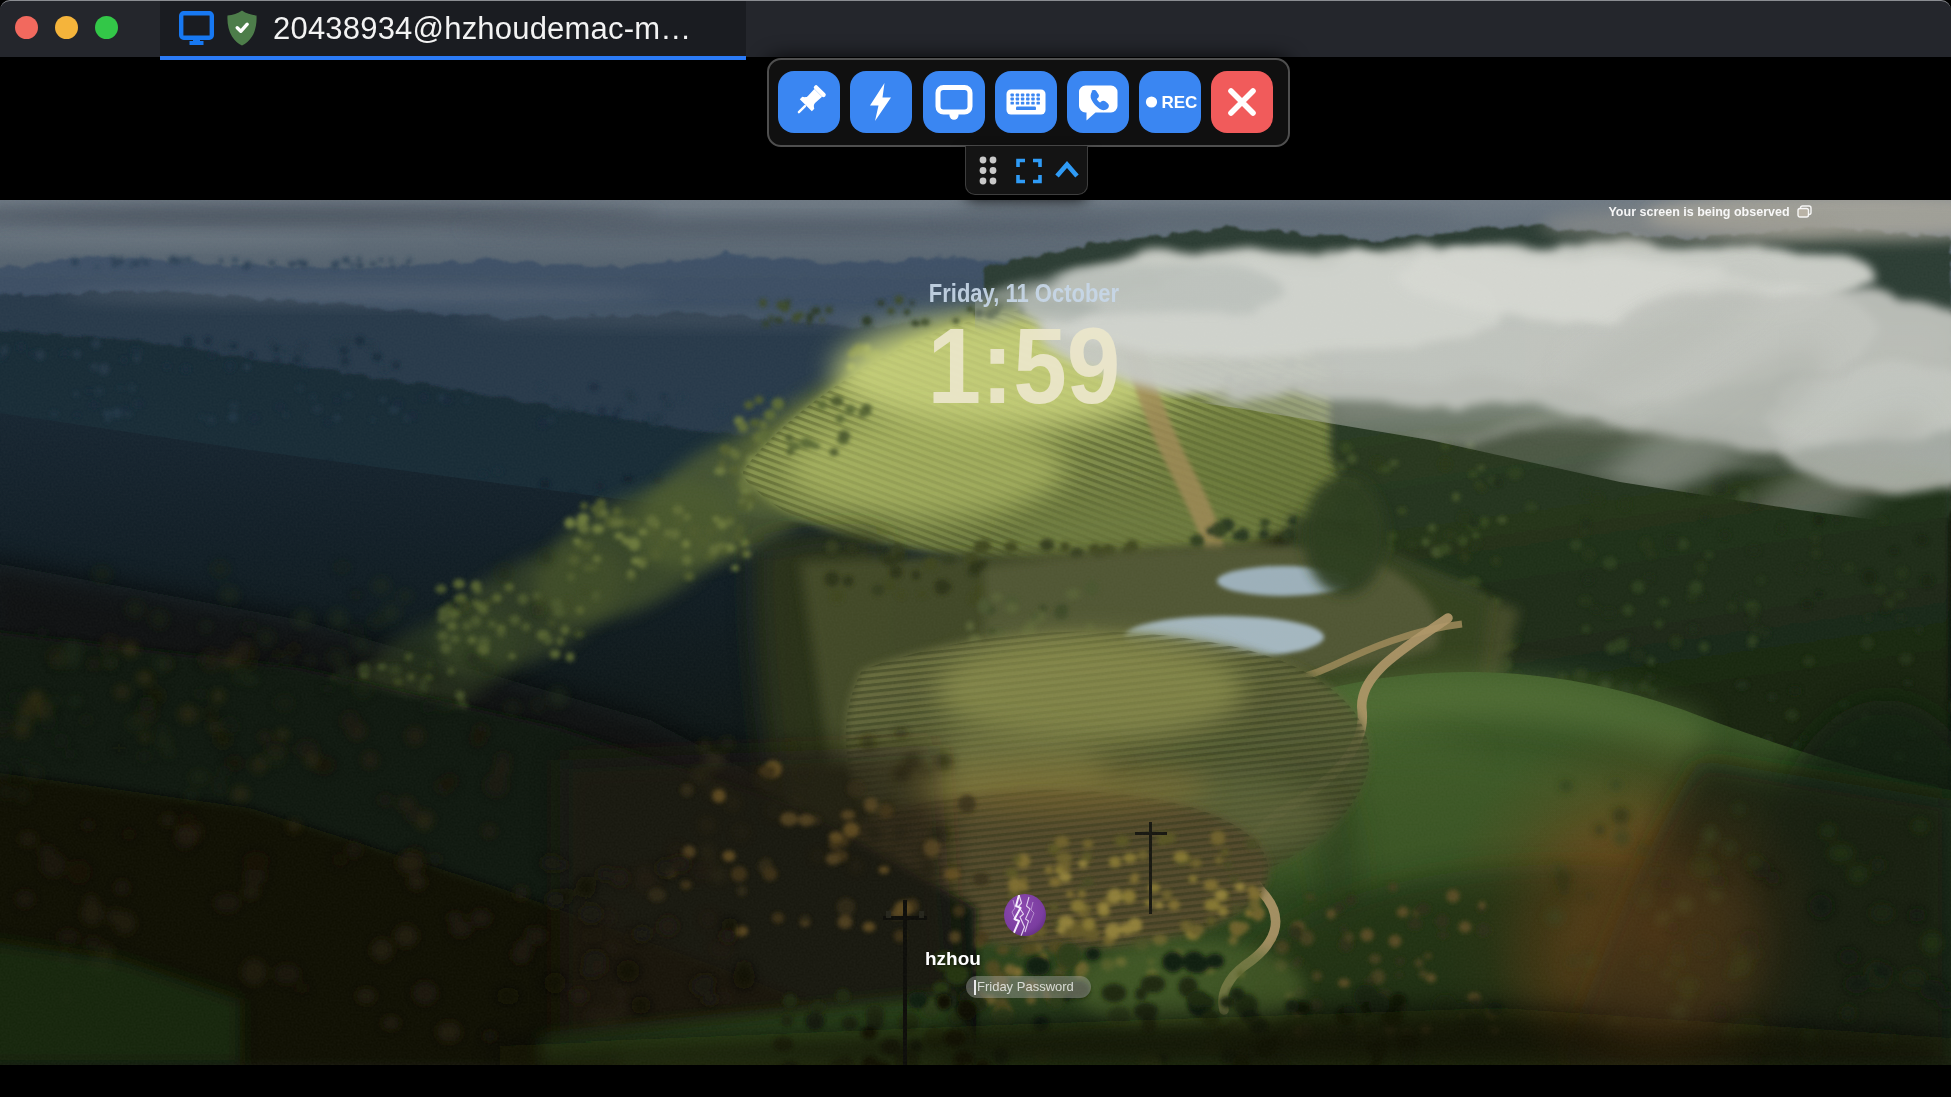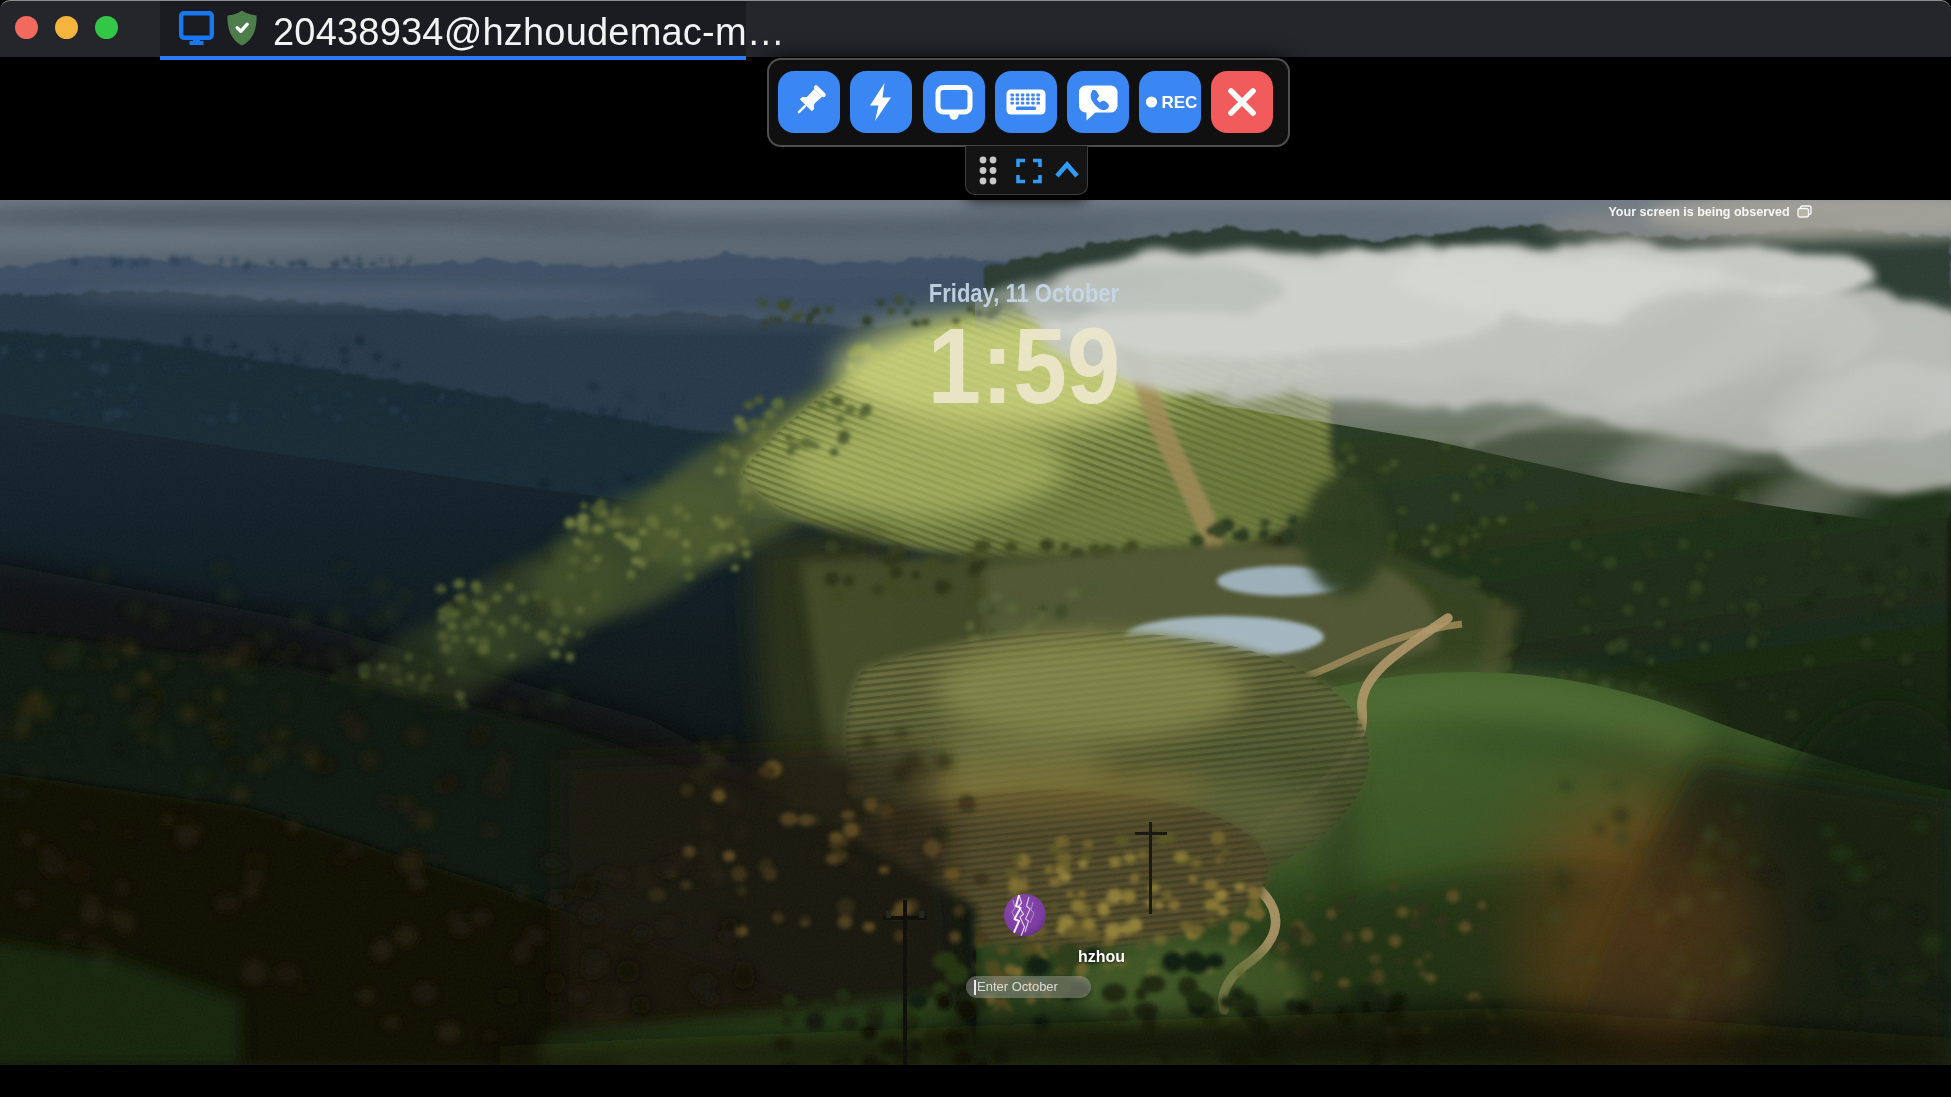--- a/index.html
+++ b/index.html
@@ -12,21 +12,21 @@
 <div class="abs" style="left:95px;top:16px;width:23px;height:23px;border-radius:50%;background:#33c748"></div>
 <svg width="35" height="35" viewBox="0 0 35 35" style="position:absolute;left:179px;top:11px">
     <rect x="2.2" y="2.2" width="30.6" height="24.6" rx="2.5" fill="none" stroke="#1778f2" stroke-width="4.4"></rect>
     <rect x="14" y="27" width="7" height="5" fill="#1778f2"></rect>
     <rect x="10.5" y="30" width="14" height="4" fill="#1778f2"></rect>
   </svg>
 <svg width="36" height="38" viewBox="0 0 36 38" style="position:absolute;left:224px;top:9px">
     <path d="M18 1.5 C14 4.5 8.5 6 3.5 6.5 C3 14 4.5 22 8 27.5 C10.8 31.8 14.2 34.8 18 36.5 C21.8 34.8 25.2 31.8 28 27.5 C31.5 22 33 14 32.5 6.5 C27.5 6 22 4.5 18 1.5 Z" fill="#4d7d4a"></path>
     <path d="M13.2 18.8 L16.8 22.3 L23.2 15.2" stroke="#fff" stroke-width="3.4" fill="none" stroke-linecap="round" stroke-linejoin="round"></path>
   </svg>
-<div class="abs" style="left:273px;top:11px;font-size:38px;color:#f3f3f3;letter-spacing:0.2px">20438934@hzhoudemac-m…</div>
+<div class="abs" style="left:273px;top:11px;font-size:31px;color:#f3f3f3;letter-spacing:0.2px">20438934@hzhoudemac-m…</div>
 
 <svg width="1951" height="865" viewBox="0 0 1951 865" style="position:absolute;left:0;top:200px;display:block">
     <defs>
 <filter id="b2" x="-40%" y="-40%" width="180%" height="180%">
         <feGaussianBlur stdDeviation="2"></feGaussianBlur>
       </filter>
 <filter id="b4" x="-40%" y="-40%" width="180%" height="180%">
         <feGaussianBlur stdDeviation="4"></feGaussianBlur>
       </filter>
 <filter id="b6" x="-50%" y="-50%" width="200%" height="200%">
@@ -1984,24 +1984,24 @@
     </defs>
     <circle cx="21" cy="21" r="21" fill="url(#av)"></circle>
     <g clip-path="url(#avc)" stroke="#f5ecfc" fill="none" stroke-linejoin="round">
       <path d="M15 1 L12 12 L16.5 14 L10.5 25 L15 27 L9 41" stroke-width="2"></path>
       <path d="M15 1 L17.5 9 L14.5 12.5 L19.5 20 L16 23 L20.5 33 L17 42" stroke-width="1.2" opacity="0.85"></path>
       <path d="M25 3 L22.5 12 L26 15 L21.5 25 L24.5 27 L21 38" stroke-width="1.1" opacity="0.8"></path>
       <path d="M9 6 L11 14 L8 18 L12 27" stroke-width="0.8" opacity="0.6"></path>
       <path d="M29 8 L27 16 L30 19 L26 29" stroke-width="0.8" opacity="0.55"></path>
     </g>
   </svg>
-<div class="abs" style="left:925px;top:948px;width:200px;text-align:right;font-size:16px;font-weight:bold;color:#fff;text-shadow:0 1px 3px rgba(0,0,0,.6)">hzhou</div>
+<div class="abs" style="left:925px;top:948px;width:200px;text-align:left;font-size:19px;font-weight:bold;color:#fff;text-shadow:0 1px 3px rgba(0,0,0,.6)">hzhou</div>
 <div class="abs" style="left:966px;top:976px;width:125px;height:22px;border-radius:11px;background:rgba(175,175,170,0.42)">
 <div style="position:absolute;left:8px;top:3.5px;width:1.5px;height:15px;background:#e8e8e8"></div>
-<div style="position:absolute;left:11px;top:3px;font-size:13px;color:rgba(255,255,255,0.75)">Enter October</div>
+<div style="position:absolute;left:11px;top:3px;font-size:13px;color:rgba(255,255,255,0.75)">Friday Password</div>
 </div>
 
 <div class="abs" style="left:767px;top:58px;width:523px;height:89px;background:#101010;border:2px solid #4f4f4f;border-radius:14px;box-shadow:0 0 20px rgba(0,0,0,0.85)"></div>
 <div style="position:absolute;left:778px;top:71px;width:62px;height:62px;border-radius:16px;background:#3a86f2;display:flex;align-items:center;justify-content:center">
     <svg width="46" height="46" viewBox="0 0 46 46">
       <g fill="#fff" transform="rotate(45 23 23)">
         <rect x="15.5" y="5.5" width="15" height="4.5" rx="2.2"></rect>
         <path d="M17.5 10 L28.5 10 L28 19.5 C28 21.5 29.5 23 31.5 24 L31.5 27.5 L14.5 27.5 L14.5 24 C16.5 23 18 21.5 18 19.5 Z"></path>
         <rect x="21.8" y="27.5" width="2.4" height="11" rx="1.2"></rect>
       </g>

